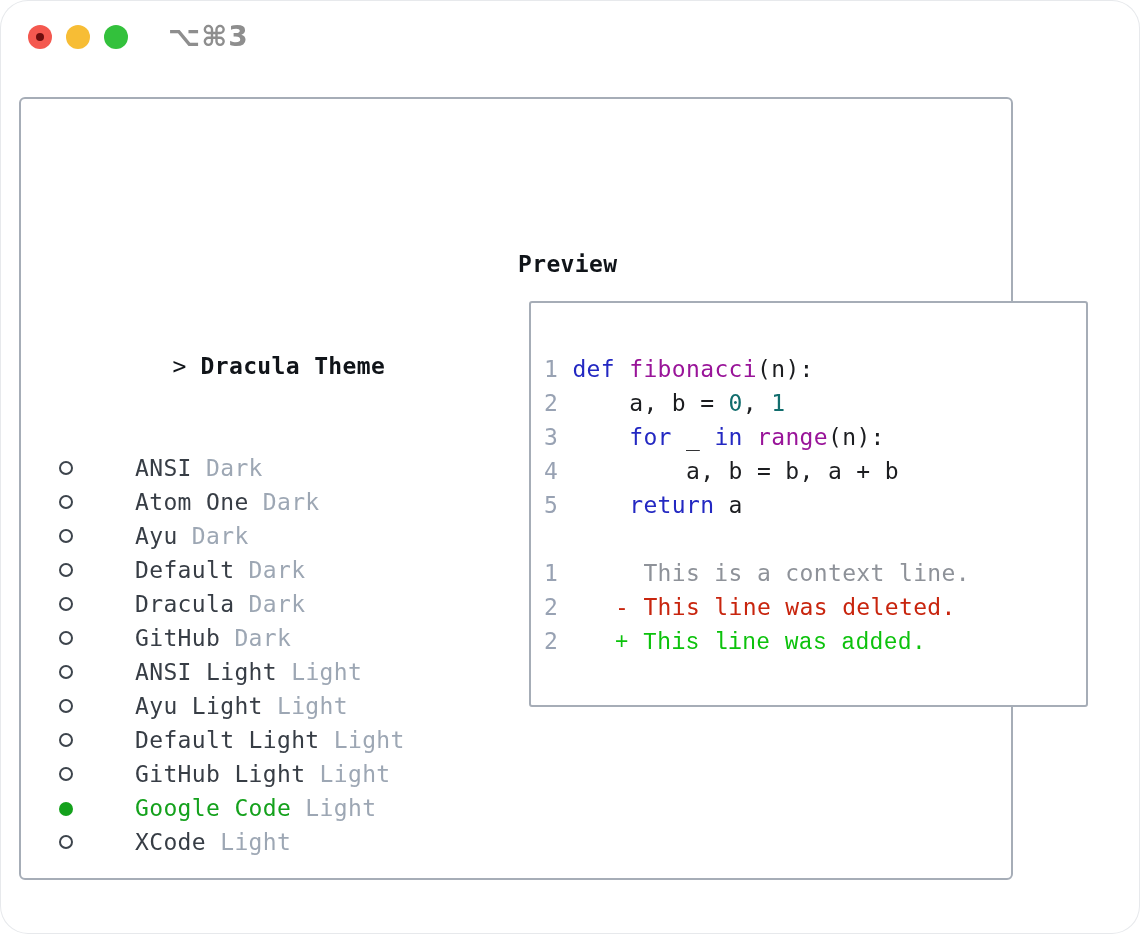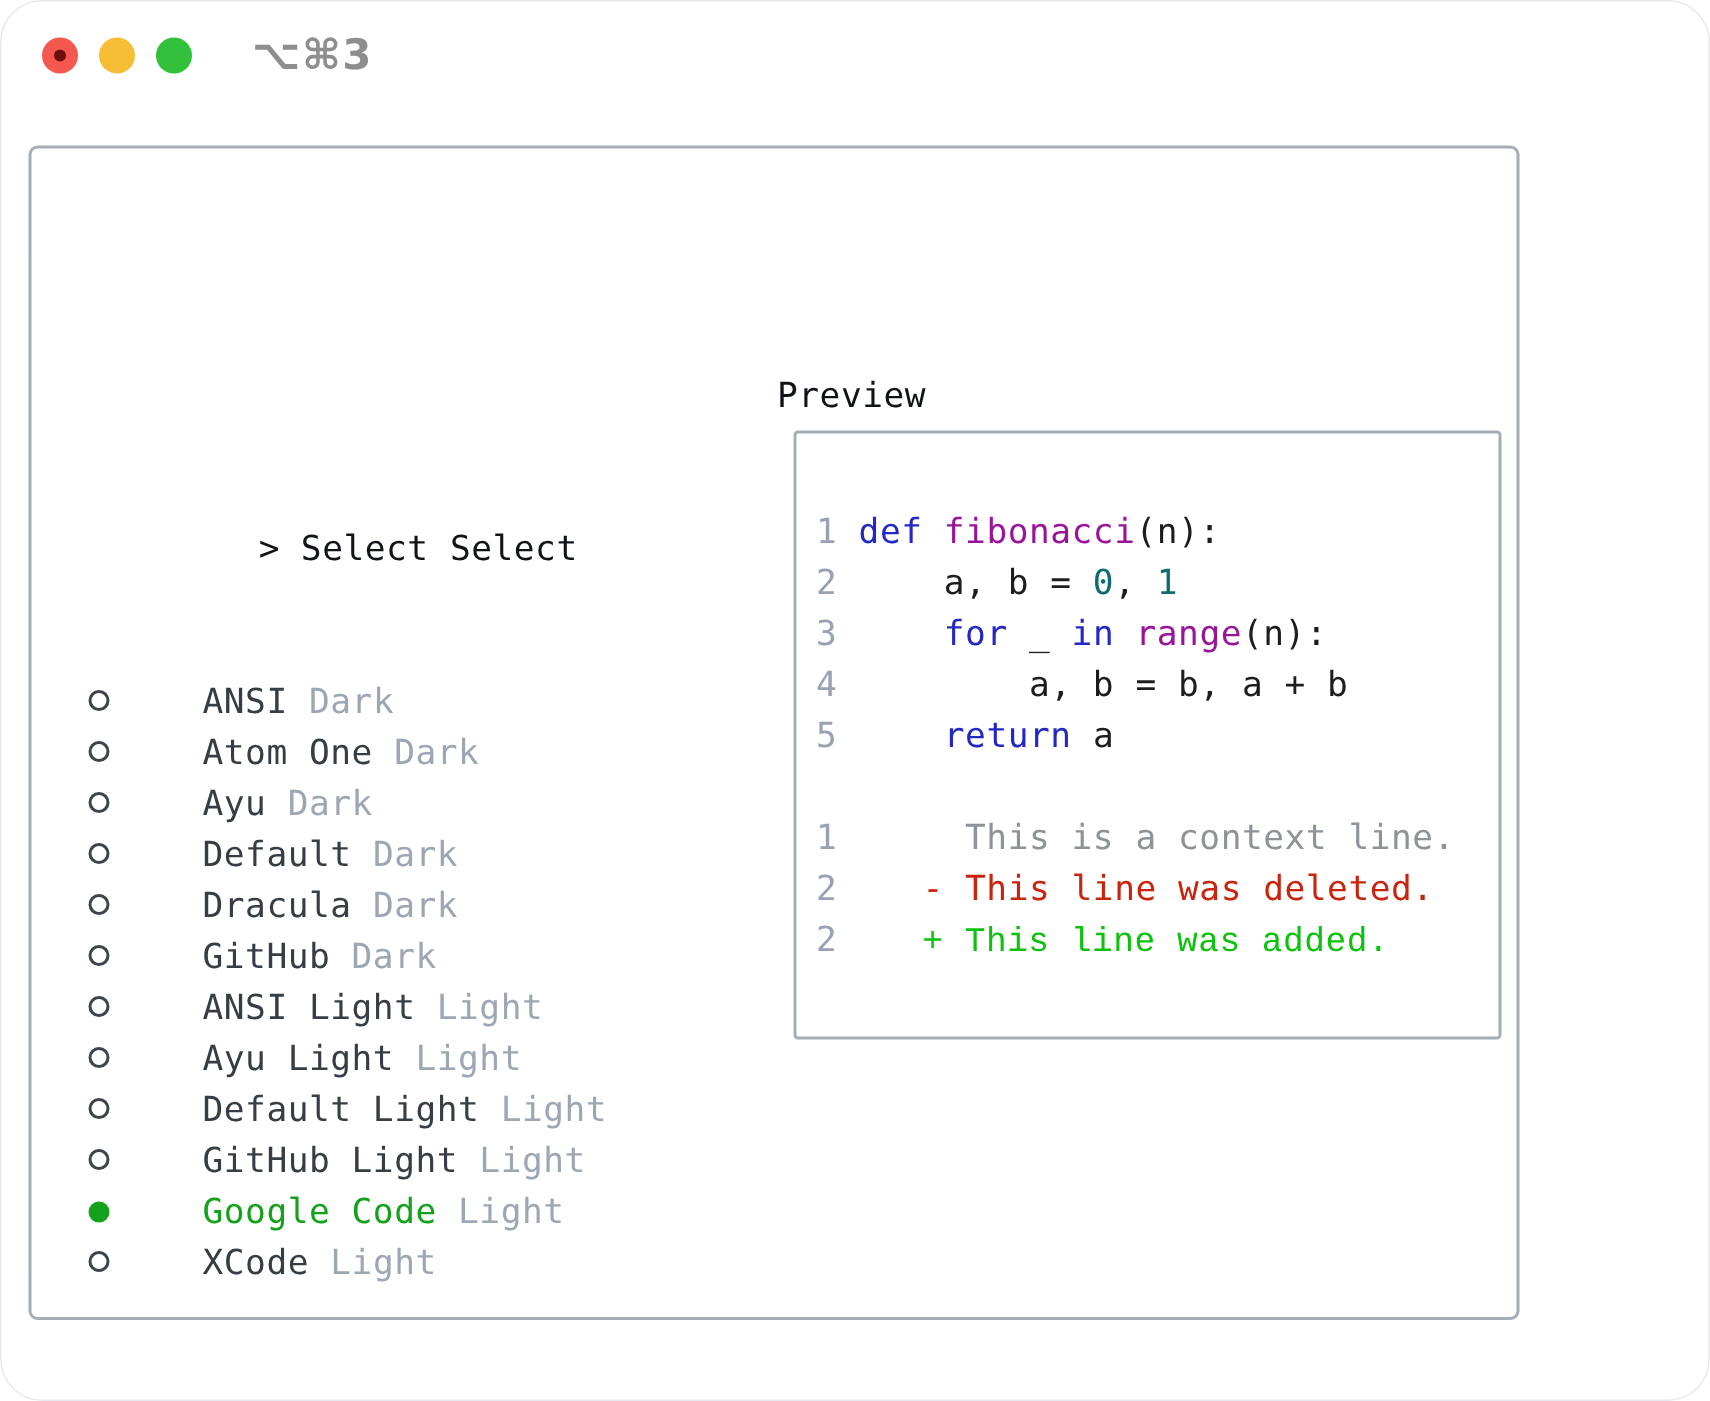--- a/index.html
+++ b/index.html
@@ -21,32 +21,32 @@
   
   .panel{position:absolute;left:19px;top:97px;width:994px;height:783px;background:#fff;
          border:2px solid var(--c-border);border-radius:6px;box-sizing:border-box;}
 
   
   .left{position:absolute;left:38px;top:148px;font-size:23px;line-height:34px;
         letter-spacing:.35px;color:var(--c-text_item);white-space:pre;}
   .row{height:34px;}
   .mark{display:inline-block;width:28px;}
   .prompt{color:var(--c-text_primary);}
-  .h1{font-weight:normal;color:var(--c-text_primary);}
+  .h1{font-weight:bold;color:var(--c-text_primary);}
   .dot{display:inline-block;width:10px;height:10px;border:2px solid #3d444c;border-radius:50%;
        vertical-align:1px;}
   .dot-sel{width:14px;height:14px;border:none;background:var(--c-accent_green);vertical-align:0px;}
   .tname{color:var(--c-text_item);margin-left:48px;}
   .green{color:var(--c-accent_green);}
   .tvariant{color:var(--c-text_muted);}
 
   
   .ptitle{position:absolute;left:497px;top:148px;height:34px;font-size:23px;line-height:34px;
           letter-spacing:.35px;}
-  .pbox{position:absolute;left:508px;top:188px;width:472px;height:406px;box-sizing:border-box;
+  .pbox{position:absolute;left:508px;top:202px;width:559px;height:406px;box-sizing:border-box;
         border:2px solid var(--c-border);border-radius:3px;background:#fff;overflow:hidden;}
   .pbox pre{margin:0;padding:49px 0 0 13px;font-family:"DejaVu Sans Mono",monospace;
             font-size:23px;line-height:34px;letter-spacing:.35px;}
   .pline{height:34px;white-space:pre;}
   .ln{color:var(--c-lineno);}
   .seg-kw{color:var(--c-kw);}
   .seg-fn{color:var(--c-fn);}
   .seg-num{color:var(--c-num);}
   .seg-pl{color:var(--c-plain);}
   .seg-context{color:var(--c-ctx);}
@@ -64,21 +64,21 @@
     </span>
     <span class="light light-min"></span>
     <span class="light light-zoom"></span>
     <span class="shortcut">⌥⌘3</span>
   </div>
 
   <div class="panel">
 
     <div class="left">
       <div class="row">
-        <span class="mark prompt">&gt;</span><span class="h1">Select Select</span>
+        <span class="mark prompt">&gt;</span><span class="h1">Dracula Theme</span>
       </div>
 
       <div id="theme-list"><div class="row"><span class="mark"><i class="dot"></i></span><span class="tname">ANSI</span><span class="tvariant"> Dark</span></div><div class="row"><span class="mark"><i class="dot"></i></span><span class="tname">Atom One</span><span class="tvariant"> Dark</span></div><div class="row"><span class="mark"><i class="dot"></i></span><span class="tname">Ayu</span><span class="tvariant"> Dark</span></div><div class="row"><span class="mark"><i class="dot"></i></span><span class="tname">Default</span><span class="tvariant"> Dark</span></div><div class="row"><span class="mark"><i class="dot"></i></span><span class="tname">Dracula</span><span class="tvariant"> Dark</span></div><div class="row"><span class="mark"><i class="dot"></i></span><span class="tname">GitHub</span><span class="tvariant"> Dark</span></div><div class="row"><span class="mark"><i class="dot"></i></span><span class="tname">ANSI Light</span><span class="tvariant"> Light</span></div><div class="row"><span class="mark"><i class="dot"></i></span><span class="tname">Ayu Light</span><span class="tvariant"> Light</span></div><div class="row"><span class="mark"><i class="dot"></i></span><span class="tname">Default Light</span><span class="tvariant"> Light</span></div><div class="row"><span class="mark"><i class="dot"></i></span><span class="tname">GitHub Light</span><span class="tvariant"> Light</span></div><div class="row"><span class="mark"><i class="dot dot-sel"></i></span><span class="tname green">Google Code</span><span class="tvariant"> Light</span></div><div class="row"><span class="mark"><i class="dot"></i></span><span class="tname">XCode</span><span class="tvariant"> Light</span></div></div>
 
       
 
       
 
       
 

